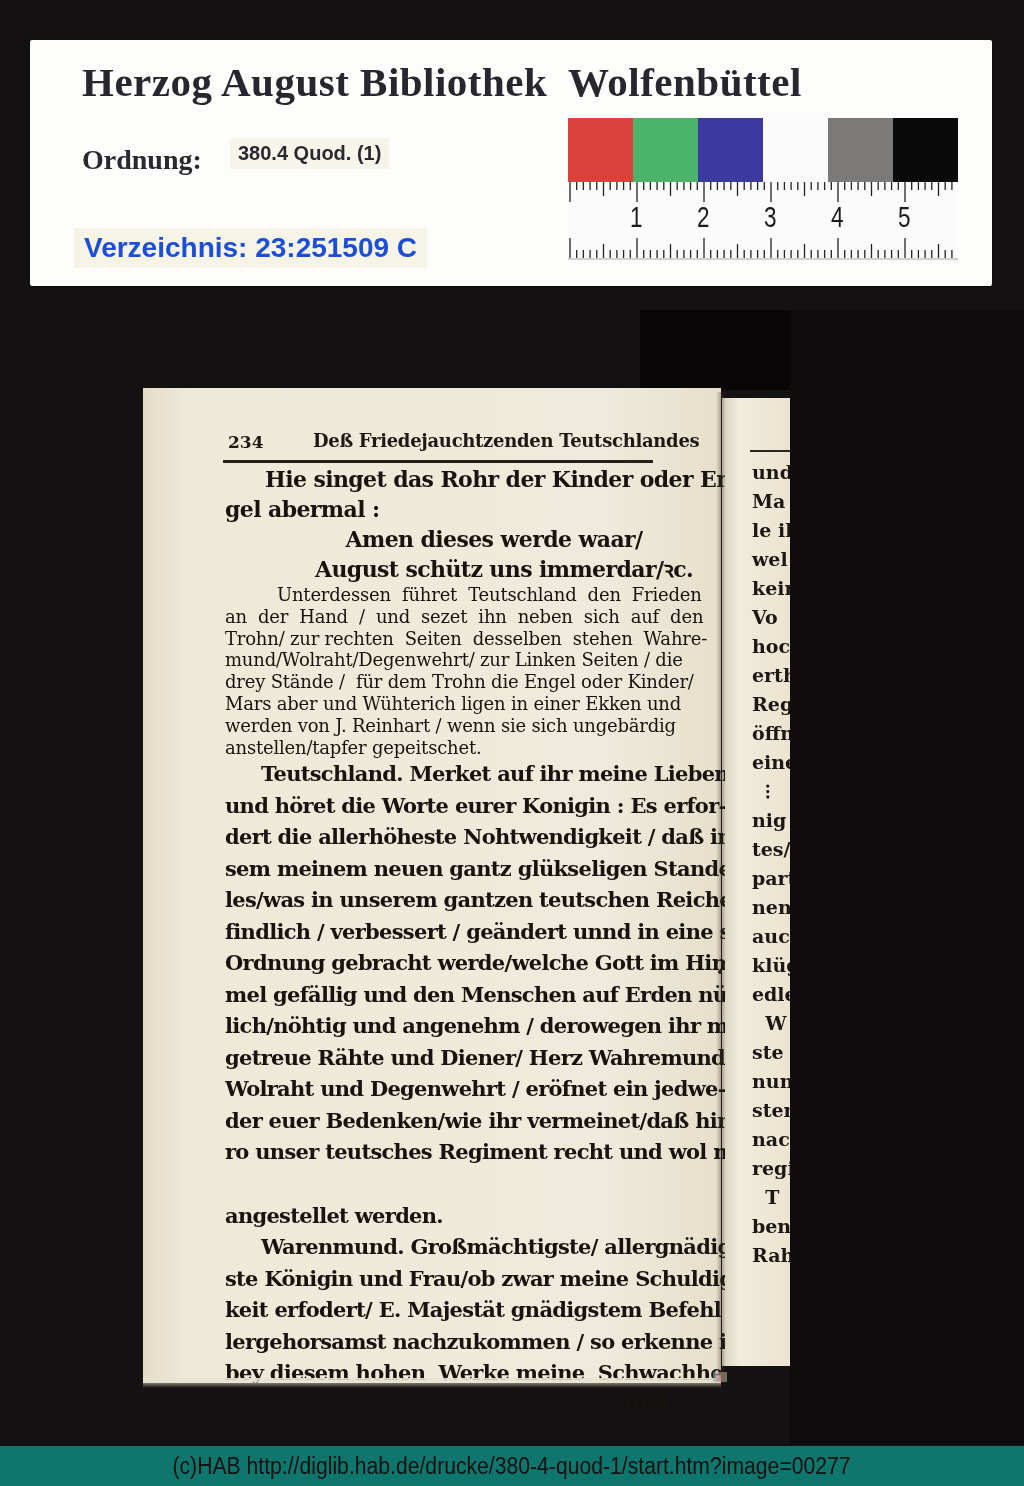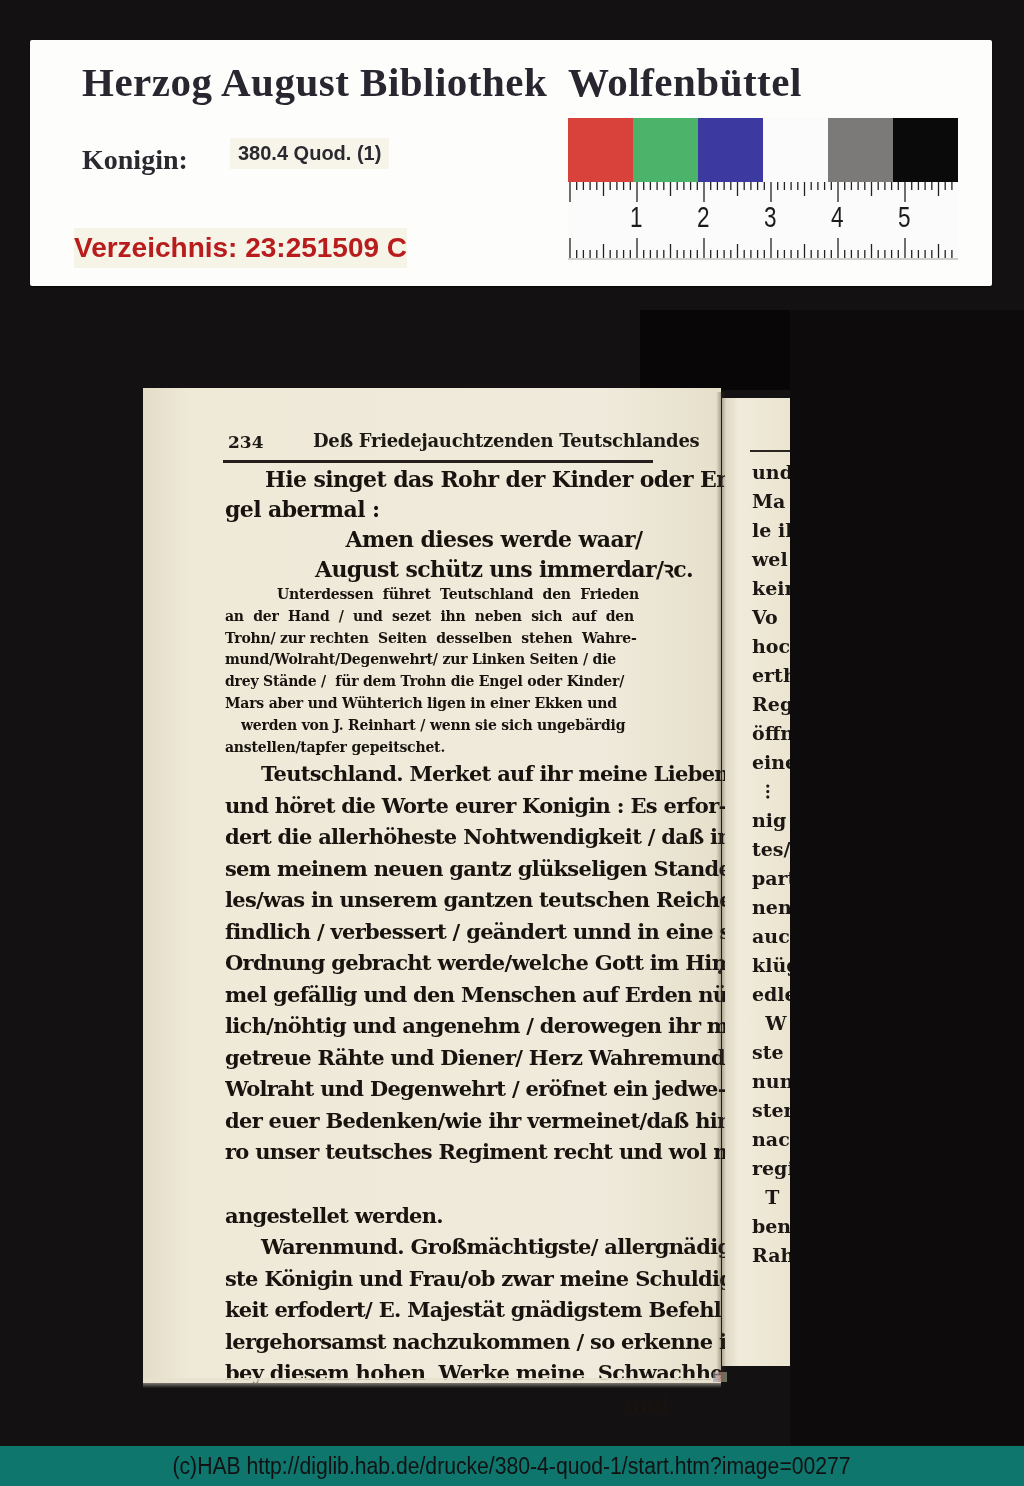--- a/index.html
+++ b/index.html
@@ -33,24 +33,24 @@
       font-family: "Liberation Serif", serif; font-weight: bold;
       font-size: 28px; color: #2b2930;
     }
     .sig-value {
       position: absolute; left: 200px; top: 98px; padding: 4px 8px;
       background: #f7f5ea;
       font-family: "Liberation Sans", sans-serif; font-weight: bold;
       font-size: 20px; color: #2b2930;
     }
     .verz {
-      position: absolute; left: 44px; top: 188px; padding: 4px 0;
+      position: absolute; left: 44px; top: 188px; padding: 4px 10px;
       background: #f5f4e6;
       font-family: "Liberation Sans", sans-serif; font-weight: bold;
-      font-size: 28px; color: #b91c1c;
+      font-size: 28px; color: #1d4ed8;
     }
     .swatches {
       position: absolute; left: 538px; top: 78px; height: 64px; display: flex;
     }
     .swatch { width: 65px; height: 64px; }
     .ruler {
       position: absolute; left: 538px; top: 142px; width: 390px; height: 76px;
       background: #fbfbfb; border-bottom: 2px solid #cfcfcf;
     }
     .ruler svg { position: absolute; left: 0; top: 0; }
@@ -97,21 +97,21 @@
     .head-rule {
       position: absolute; left: 80px; top: 72px; width: 430px; height: 3px; background: #25201b;
     }
 
     .text-block {
       position: absolute; left: 82px; top: 76px; width: 500px;
       font-family: "DejaVu Serif", serif; color: #18130f;
     }
     .ln { display: block; white-space: pre; overflow: hidden; }
     .big { font-size: 22px; font-weight: bold; line-height: 30px; letter-spacing: -0.6px; }
-    .small { font-size: 14px; font-weight: bold; line-height: 21.8px; letter-spacing: -0.2px; }
+    .small { font-size: 18px; font-weight: normal; line-height: 21.8px; letter-spacing: -0.2px; }
     .mid { font-size: 21px; font-weight: bold; line-height: 31.5px; letter-spacing: -0.7px; }
 
     .page-dot {
       position: absolute; left: 718px; top: 970px; width: 4px; height: 4px;
       border-radius: 2px; background: #2a221c;
     }
     .tiny-corner {
       position: absolute; left: 713px; top: 1372px; width: 14px; height: 10px;
       background: linear-gradient(90deg, #8aa6c4, #c48a80, #9cb88e);
       opacity: 0.6;
@@ -128,21 +128,21 @@
     }
   </style>
 </head>
 <body>
 
 <div class="bg-mid-strip"></div>
 <div class="bg-right-panel"></div>
 
 <div class="label-card">
   <div class="lib-title">Herzog August Bibliothek  Wolfenbüttel</div>
-  <div class="sig-label">Konigin:</div>
+  <div class="sig-label">Ordnung:</div>
   <div class="sig-value">380.4 Quod. (1)</div>
   <div class="verz">Verzeichnis: 23:251509 C</div>
 
   <div class="swatches">
     <div class="swatch" style="background: rgb(216, 66, 58);"></div>
     <div class="swatch" style="background: rgb(76, 179, 106);"></div>
     <div class="swatch" style="background: rgb(60, 58, 160);"></div>
     <div class="swatch" style="background: rgb(251, 251, 251);"></div>
     <div class="swatch" style="background: rgb(124, 122, 120);"></div>
     <div class="swatch" style="background: rgb(10, 10, 10);"></div>
@@ -317,21 +317,21 @@
       <span class="ln big" style="padding-left: 40px;">Hie singet das Rohr der Kinder oder En-</span>
       <span class="ln big" style="padding-left: 0px;">gel abermal :</span>
       <span class="ln big" style="padding-left: 38px; text-align: center;">Amen dieses werde waar/</span>
       <span class="ln big" style="padding-left: 90px;">August schütz uns immerdar/ꝛc.</span>
       <span class="ln small" style="padding-left: 52px;">Unterdessen  führet  Teutschland  den  Frieden</span>
       <span class="ln small" style="padding-left: 0px;">an  der  Hand  /  und  sezet  ihn  neben  sich  auf  den</span>
       <span class="ln small" style="padding-left: 0px;">Trohn/ zur rechten  Seiten  desselben  stehen  Wahre-</span>
       <span class="ln small" style="padding-left: 0px;">mund/Wolraht/Degenwehrt/ zur Linken Seiten / die</span>
       <span class="ln small" style="padding-left: 0px;">drey Stände /  für dem Trohn die Engel oder Kinder/</span>
       <span class="ln small" style="padding-left: 0px;">Mars aber und Wühterich ligen in einer Ekken und</span>
-      <span class="ln small" style="padding-left: 0px; margin-left: 16px;">werden von J. Reinhart / wenn sie sich ungebärdig</span>
+      <span class="ln small" style="padding-left: 0px;">werden von J. Reinhart / wenn sie sich ungebärdig</span>
       <span class="ln small" style="padding-left: 0px;">anstellen/tapfer gepeitschet.</span>
       <span class="ln mid" style="padding-left: 36px;">Teutschland. Merket auf ihr meine Lieben/</span>
       <span class="ln mid" style="padding-left: 0px;">und höret die Worte eurer Konigin : Es erfor-</span>
       <span class="ln mid" style="padding-left: 0px;">dert die allerhöheste Nohtwendigkeit / daß in die-</span>
       <span class="ln mid" style="padding-left: 0px;">sem meinem neuen gantz glükseligen Stande al-</span>
       <span class="ln mid" style="padding-left: 0px;">les/was in unserem gantzen teutschen Reiche be-</span>
       <span class="ln mid" style="padding-left: 0px;">findlich / verbessert / geändert unnd in eine solche</span>
       <span class="ln mid" style="padding-left: 0px;">Ordnung gebracht werde/welche Gott im Him-</span>
       <span class="ln mid" style="padding-left: 0px;">mel gefällig und den Menschen auf Erden nütz-</span>
       <span class="ln mid" style="padding-left: 0px;">lich/nöhtig und angenehm / derowegen ihr meine</span>

